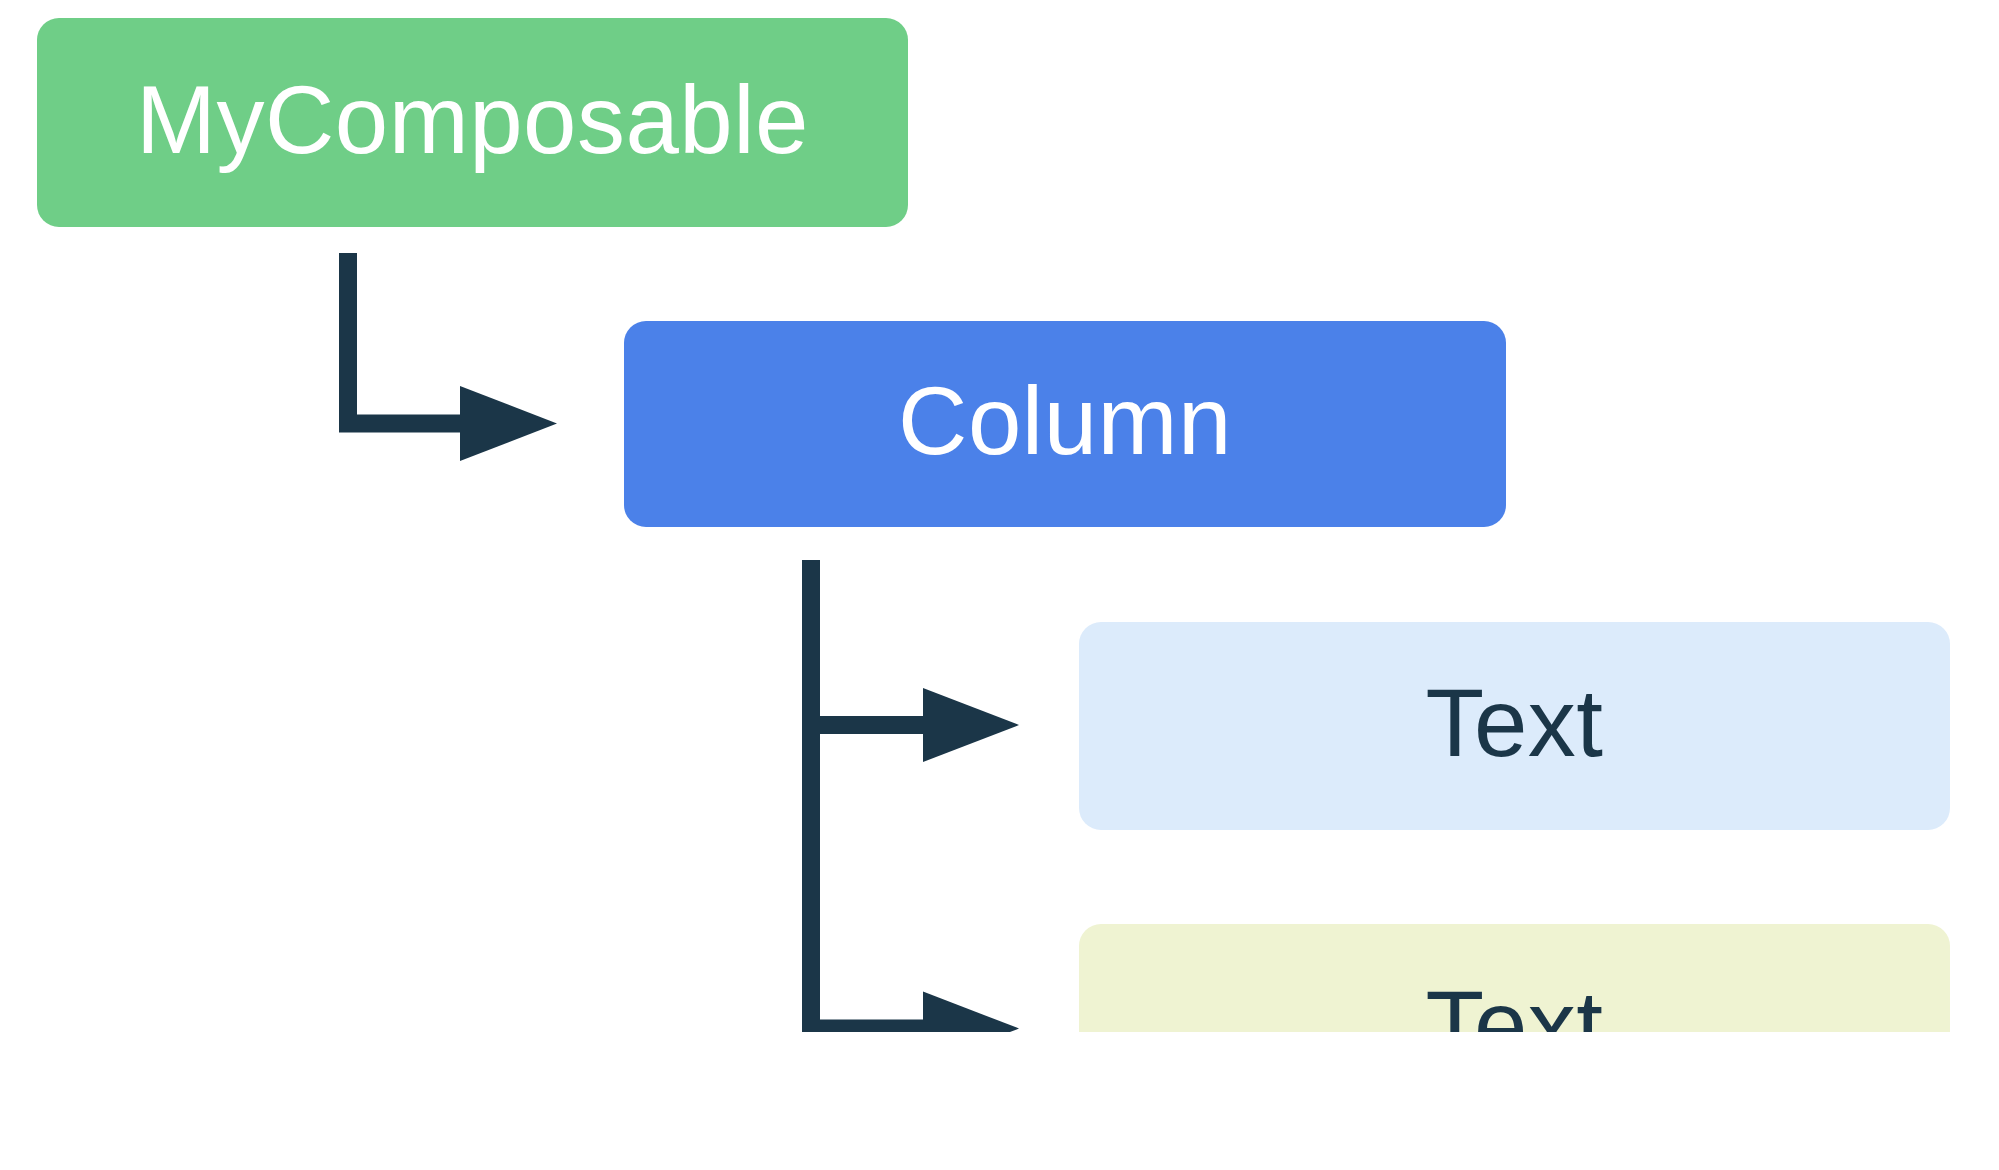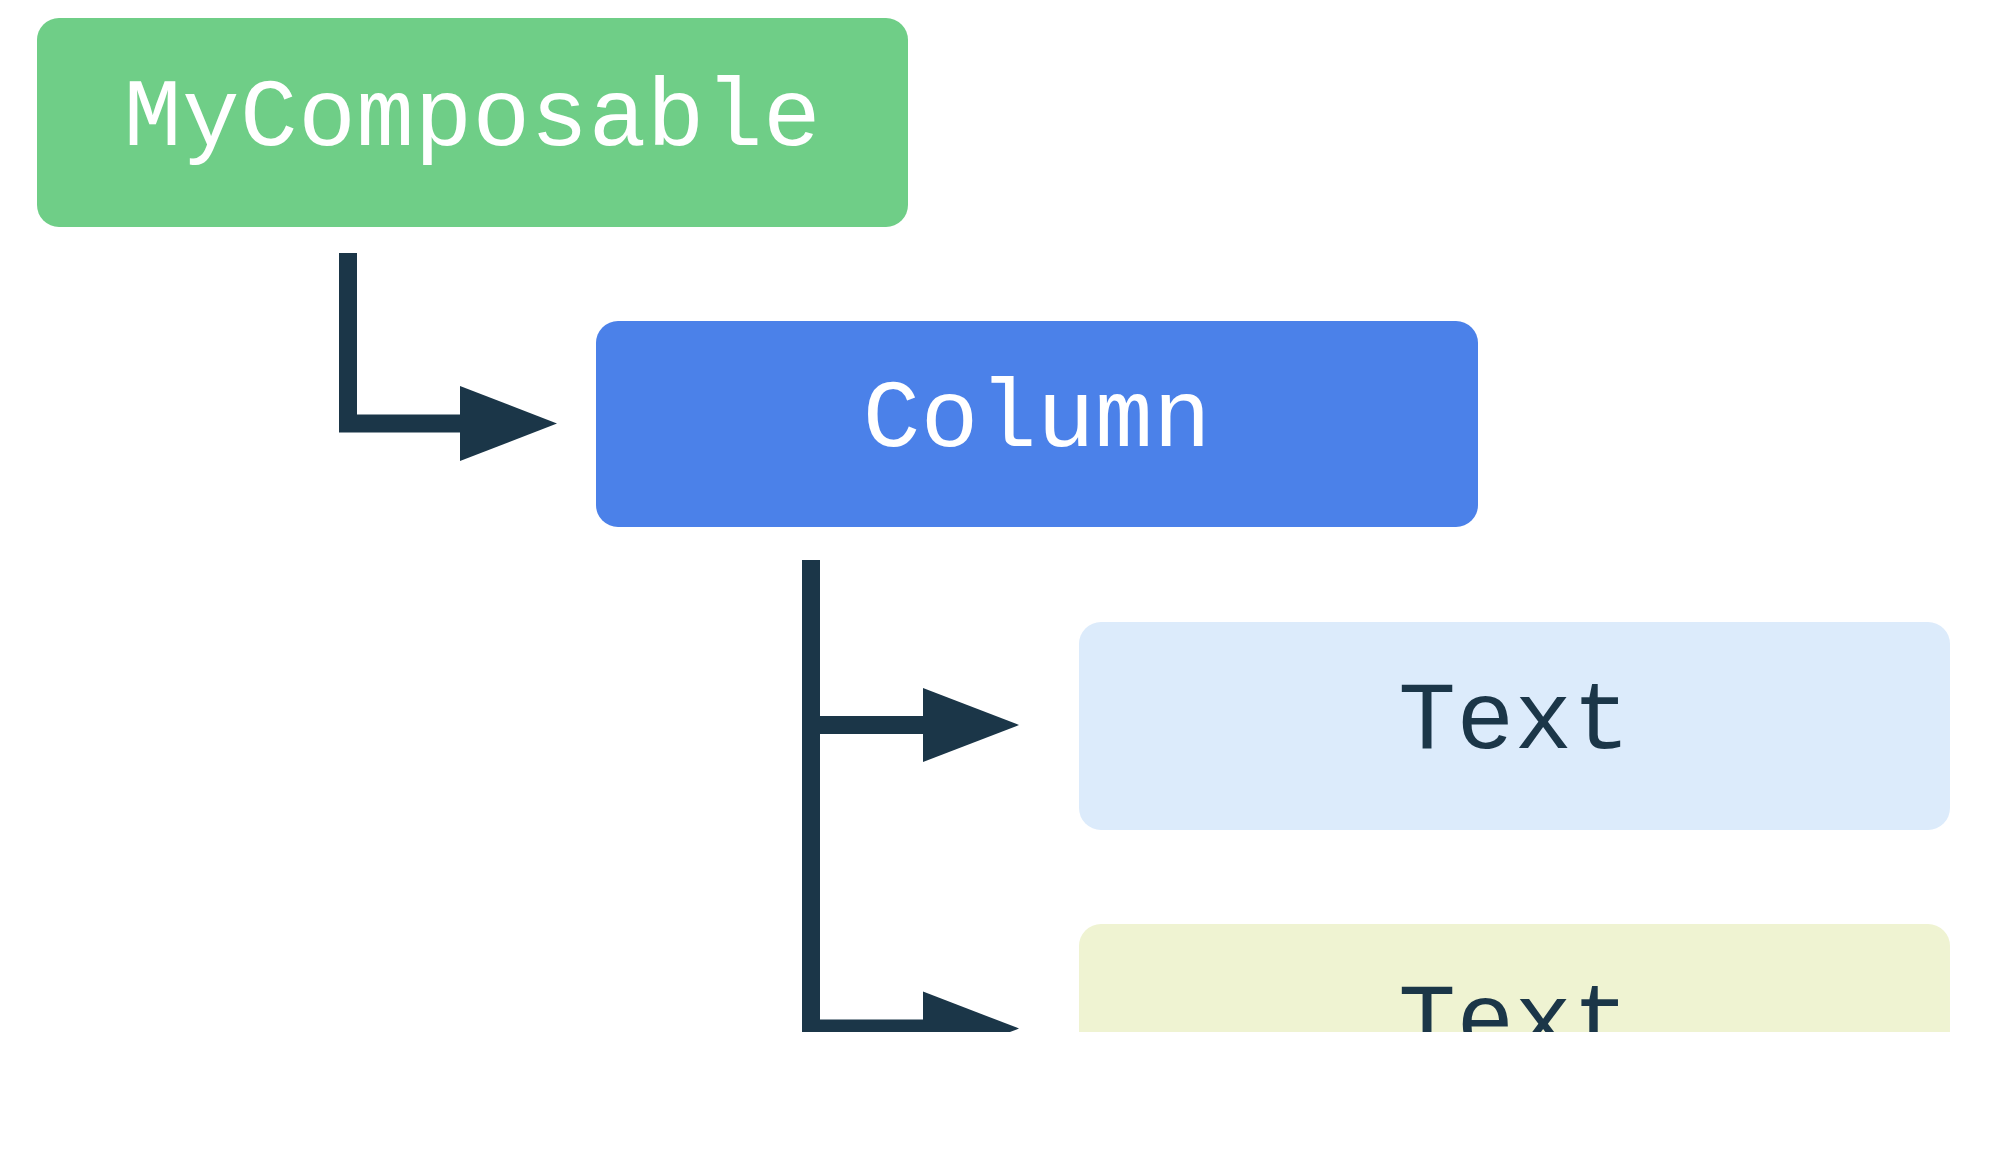--- a/index.html
+++ b/index.html
@@ -6,39 +6,39 @@
     margin: 0;
     padding: 0;
     background: #ffffff;
   }
   .canvas {
     position: relative;
     width: 1999px;
     height: 1032px;
     overflow: hidden;
     background: #ffffff;
-    font-family: Liberation Mono, monospace;
+    font-family: Liberation Sans, sans-serif;
   }
   .node {
     position: absolute;
     border-radius: 22px;
     display: flex;
     align-items: center;
     justify-content: center;
   }
   .node .label {
     font-size: 96px;
     font-weight: 400;
     line-height: 1;
     letter-spacing: 0.5px;
     white-space: nowrap;
     padding-bottom: 6px;
   }
   .node-mycomposable { left: 37px;   top: 18px;  width: 871px; height: 209px; }
-  .node-column       { left: 596px;  top: 321px; width: 882px; height: 206px; }
+  .node-column       { left: 624px;  top: 321px; width: 882px; height: 206px; }
   .node-text1        { left: 1079px; top: 622px; width: 871px; height: 208px; }
   .node-text2        { left: 1079px; top: 924px; width: 871px; height: 207px; }
 
   .connectors {
     position: absolute;
     left: 0; top: 0;
     width: 1999px;
     height: 1170px;
     pointer-events: none;
   }

